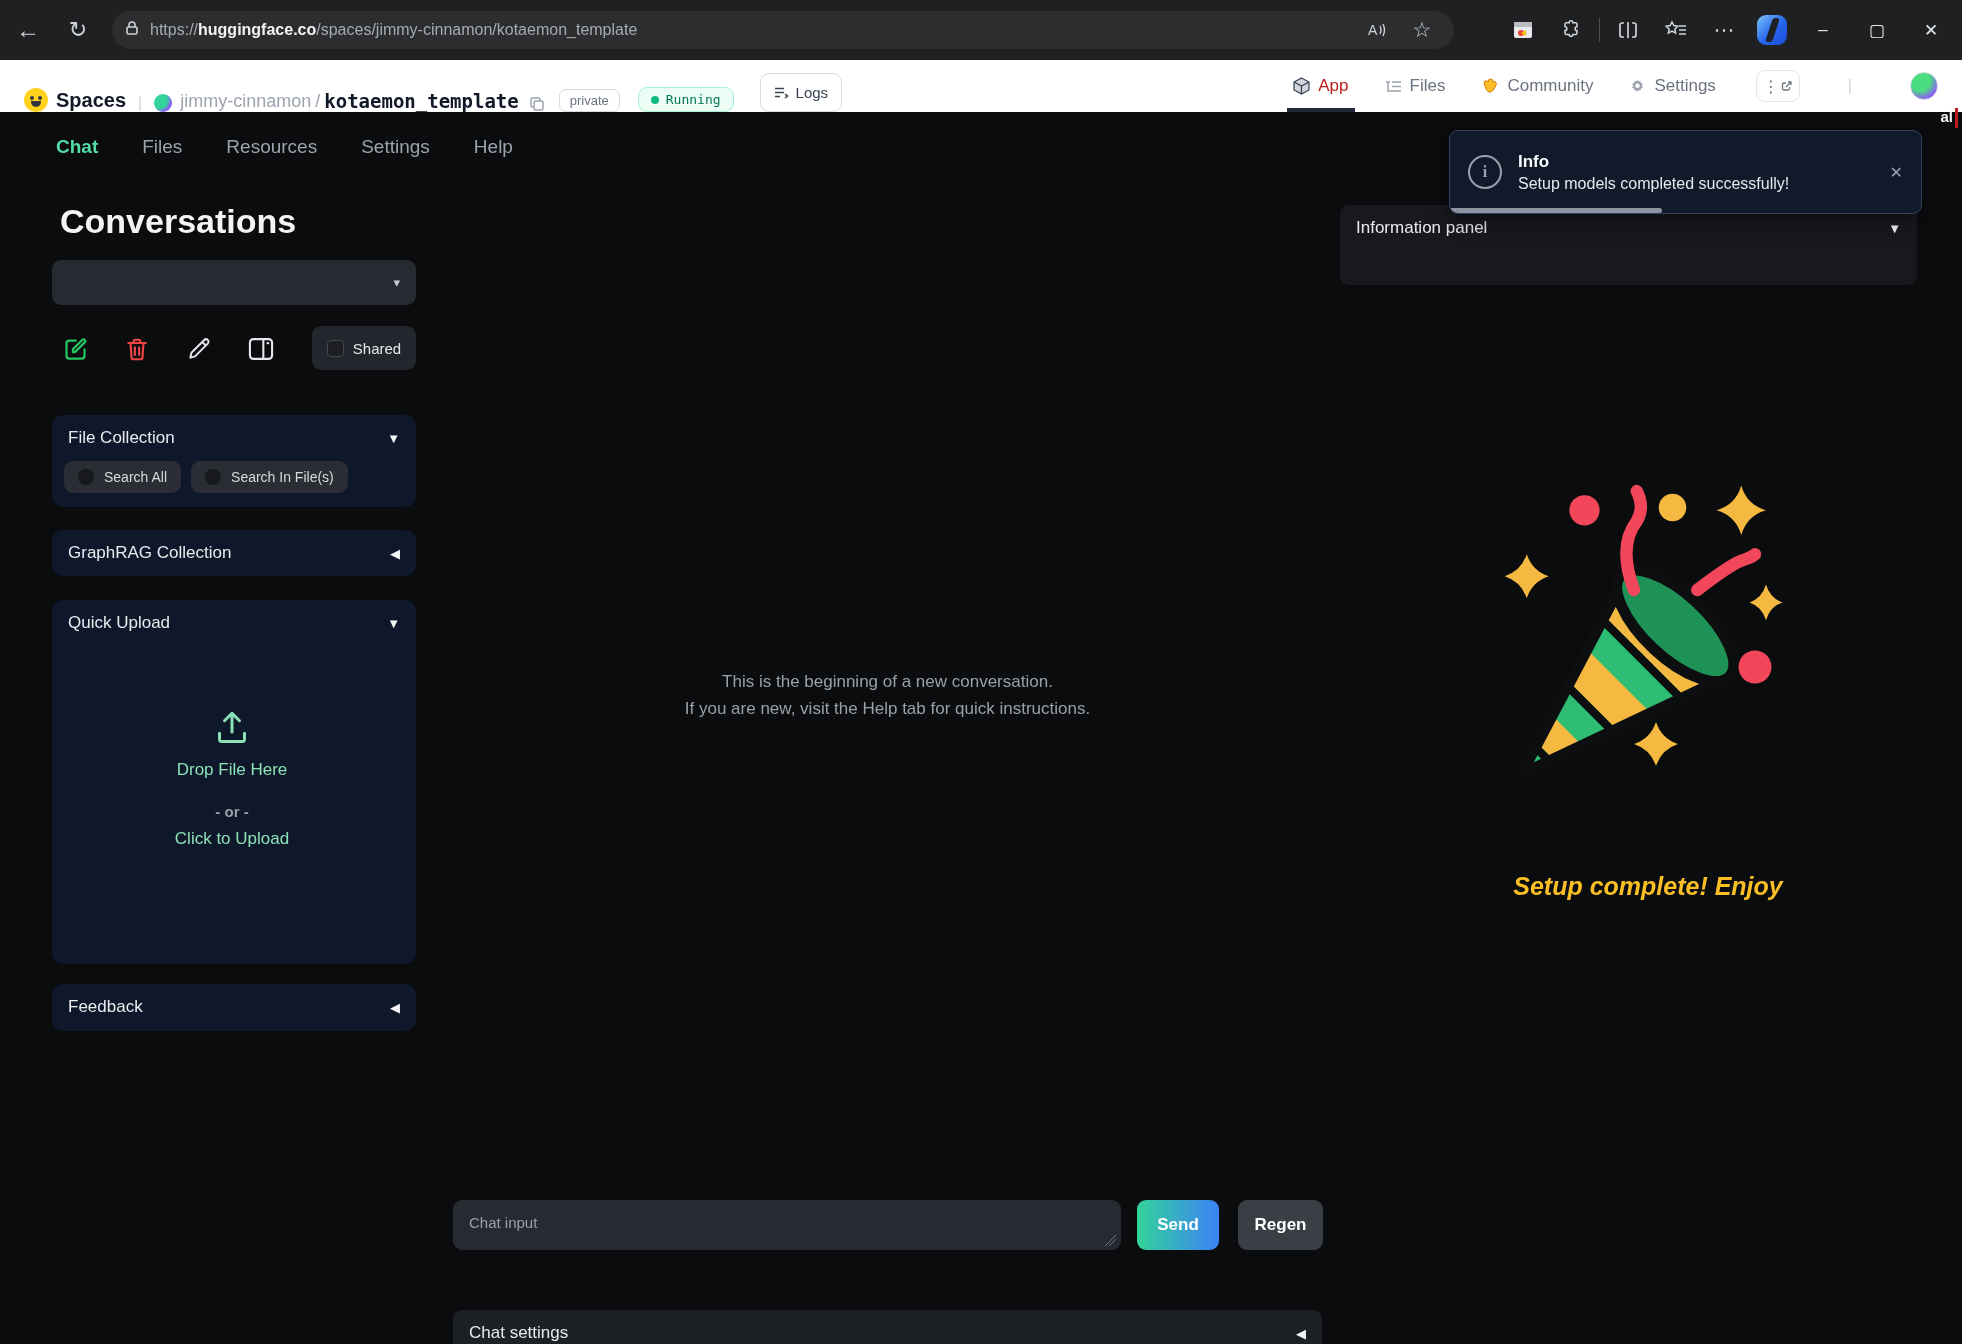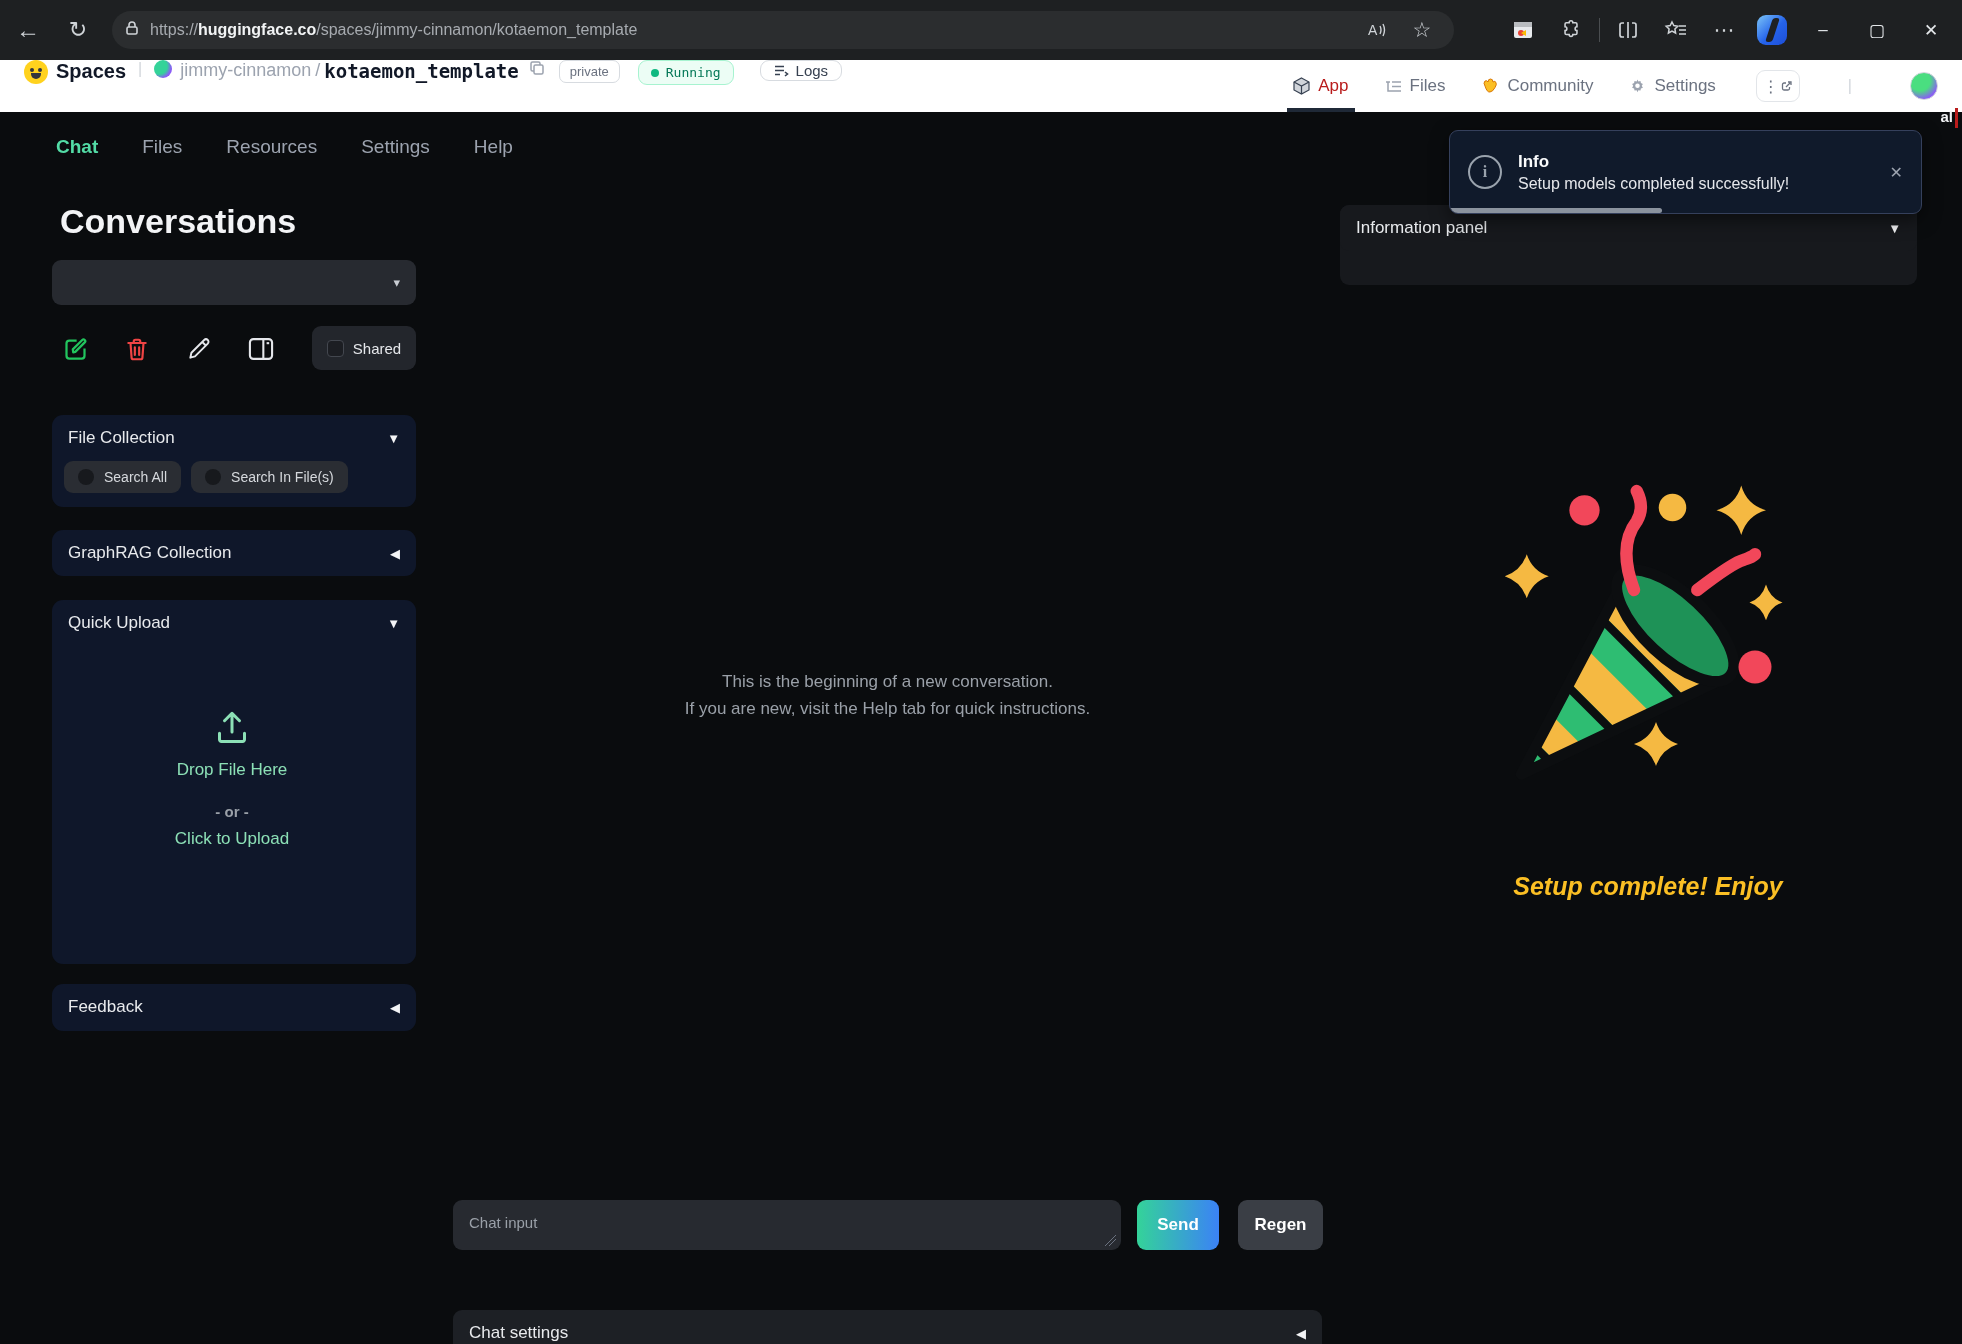--- a/index.html
+++ b/index.html
@@ -17,35 +17,35 @@
   .url-text { font-size:16px; color:#a7abb0; margin-left:10px; white-space:nowrap; overflow:hidden; }
   .url-text b { color:#f2f4f5; font-weight:700; }
   .pill-right { margin-left:auto; display:flex; align-items:center; gap:6px; }
   .chrome-right { position:absolute; right:0; top:0; height:60px; display:flex; align-items:center; gap:8px; padding-right:8px; }
   .vsep { width:1px; height:24px; background:#4a4d50; }
   .win-ctrl { width:46px; height:46px; display:flex; align-items:center; justify-content:center; color:#e4e7ea; font-size:17px; cursor:pointer; }
   .copilot-badge { width:30px; height:30px; border-radius:9px; background:linear-gradient(135deg,#7cc5f7 0%,#2563eb 55%,#1d4ed8 100%); position:relative; }
   .copilot-badge::after { content:""; position:absolute; left:12px; top:3px; width:7px; height:24px; background:#1e2022; transform:skewX(-18deg); border-radius:3px; }
 
   
-  .hf-header { position:absolute; left:0; top:60px; width:1962px; height:52px; background:#ffffff; display:flex; align-items:flex-start; padding:0 24px; }
+  .hf-header { position:absolute; left:0; top:60px; width:1962px; height:52px; background:#ffffff; display:flex; align-items:flex-end; padding:0 24px; }
   .hug { width:24px; height:24px; border-radius:50%; background:#ffd21e; position:relative; flex:0 0 auto; }
   .hug::before { content:""; position:absolute; left:6px; top:8px; width:4px; height:4px; border-radius:50%; background:#32343d; box-shadow:8px 0 0 #32343d; }
   .hug::after { content:""; position:absolute; left:7px; top:13px; width:10px; height:6px; border-radius:0 0 10px 10px; background:#32343d; }
   .hf-brand { font-size:20px; font-weight:800; color:#111827; margin-left:8px; }
   .hf-sep { color:#d1d5db; margin:0 12px; font-size:16px; }
   .owner-avatar { width:18px; height:18px; border-radius:50%; background:radial-gradient(circle at 30% 35%, #34d399 0 45%, #8b5cf6 70%); margin-right:8px; flex:0 0 auto; }
   .hf-owner { font-size:18px; color:#9ca3af; }
   .hf-slash { font-size:18px; color:#9ca3af; margin:0 4px; }
   .hf-repo { font-size:19px; font-weight:700; color:#111827; font-family:"DejaVu Sans Mono", monospace; }
   .copy-btn { margin-left:10px; color:#9ca3af; cursor:pointer; display:flex; }
   .badge { margin-left:14px; border:1px solid #d7dbe0; border-radius:7px; padding:3px 10px; font-size:13px; color:#6b7280; background:#fff; cursor:default; }
   .badge.running { display:flex; align-items:center; gap:7px; background:#ecfdf5; border-color:#a7f3d0; color:#047857; font-family:"DejaVu Sans Mono", monospace; padding:4px 12px; border-radius:9px; margin-left:18px; cursor:pointer; }
   .run-dot { width:8px; height:8px; border-radius:50%; background:#10b981; }
-  .logs-btn { display:flex; align-items:center; gap:7px; margin-left:26px; border:1px solid #d7dbe0; border-radius:9px; padding:1px 13px; font-size:15px; color:#374151; cursor:pointer; background:#fff; }
+  .logs-btn { display:flex; align-items:center; gap:7px; margin-left:26px; border:1px solid #d7dbe0; border-radius:9px; padding:10px 13px; font-size:15px; color:#374151; cursor:pointer; background:#fff; }
   .hf-nav { margin-left:auto; display:flex; align-items:center; gap:36px; height:100%; }
   .hf-nav-item { display:flex; align-items:center; gap:8px; font-size:17px; color:#6b7280; cursor:pointer; height:100%; position:relative; }
   .hf-nav-item.active { color:#b91c1c; font-weight:400; }
   .hf-nav-item.active::after { content:""; position:absolute; left:-6px; right:-6px; bottom:0; height:4px; background:#1f2937; }
   .kebab-btn { border:1px solid #e2e5e9; border-radius:9px; width:44px; height:32px; display:flex; align-items:center; justify-content:center; gap:2px; color:#6b7280; cursor:pointer; margin-left:4px; }
   .hf-avatar { width:28px; height:28px; border-radius:50%; background:radial-gradient(circle at 35% 30%, #4ade80 0 40%, #8b5cf6 75%); cursor:pointer; margin-left:10px; border:1px solid #d1d5db; }
 
   
   .app { position:absolute; left:0; top:112px; width:1962px; height:1232px; background:#0a0c0e; color:#e5e7eb; }
   .tabs { position:absolute; left:56px; top:24px; display:flex; gap:44px; }

